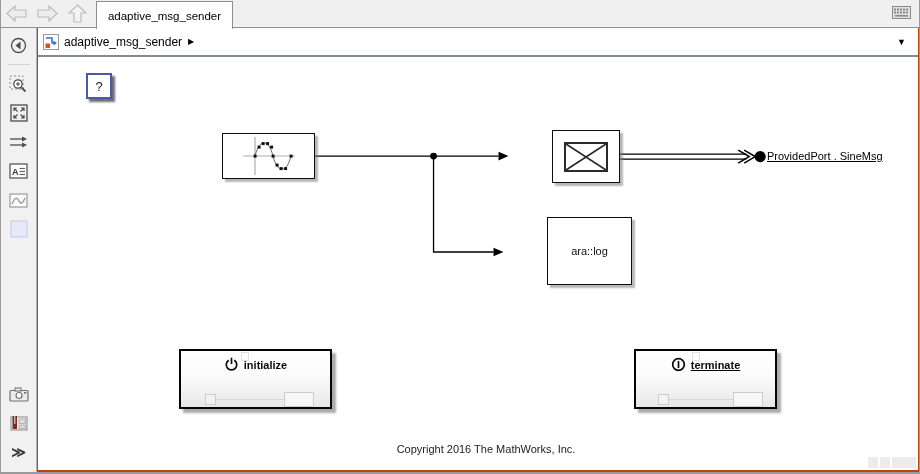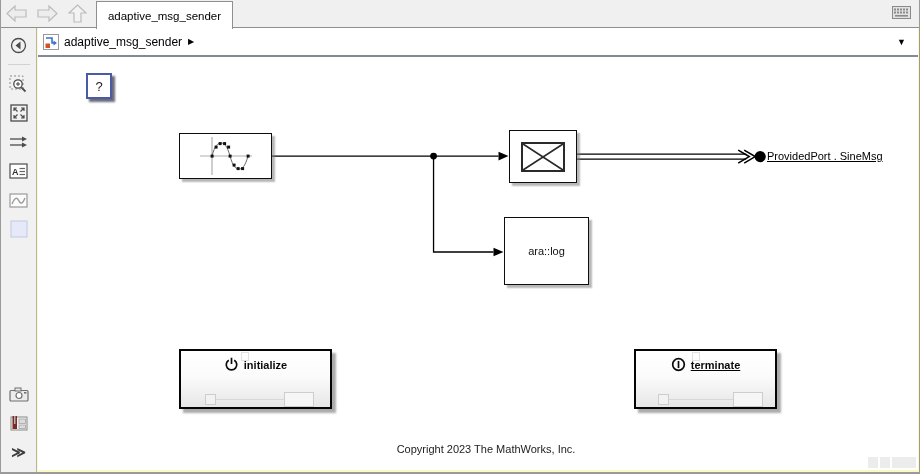--- a/index.html
+++ b/index.html
@@ -1,18 +1,18 @@
 <!DOCTYPE html>
 <html><head>
 <meta charset="utf-8">
 <style>
   * { margin:0; padding:0; box-sizing:border-box; }
   html,body { width:920px; height:474px; }
   body { font-family:"Liberation Sans", sans-serif; background:#f0f0f0; }
-  #app { position:relative; width:920px; height:474px; background:#fef9c3;
+  #app { position:relative; width:920px; height:474px; background:#c2410c;
          border-left:1px solid #9a9a9a; border-right:1px solid #9a9a9a; border-bottom:2px solid #9a9a9a; overflow:hidden; }
 
   
   .tabstrip { position:absolute; left:0; top:0; width:100%; height:28px; background:#f0f0f0;
               border-bottom:1px solid #8f8f8f; display:flex; align-items:center; }
   .nav-btn { width:28px; height:22px; display:flex; align-items:center; justify-content:center; margin-left:2px; }
   .tab { position:absolute; left:95px; top:1px; height:28px; width:137px; background:#fff;
          border:1px solid #8f8f8f; border-bottom:none; display:flex; align-items:center; justify-content:center;
          font-size:11.5px; color:#000; z-index:3; }
   .kbd-btn { position:absolute; right:8px; top:5px; }
@@ -30,21 +30,21 @@
                 border-bottom:2px solid #848a92; display:flex; align-items:center; padding-left:5px; }
   .bc-text { font-size:12px; color:#000; margin-left:5px; }
   .bc-arrow { font-size:8px; color:#000; margin-left:6px; }
   .bc-dropdown { position:absolute; right:12px; font-size:9px; color:#000; }
 
   
   .canvas { position:absolute; left:37px; top:57px; right:1px; bottom:2px; background:#fff; overflow:hidden; }
   .wires { position:absolute; left:0; top:0; width:100%; height:100%; }
 
   .blk { position:absolute; background:#fff; border:1.5px solid #0d0d0d;
-         box-shadow:3px 3px 1.5px rgba(125,125,125,.55); }
+         box-shadow:3px 3px 1.5px rgba(125,125,125,.55);margin-left:43px; }
   .help-blk { left:48px; top:16px; width:26px; height:26px; border:2px solid #4a5ba6;
               box-shadow:3px 3px 2px rgba(70,70,90,.8); display:flex; align-items:center; justify-content:center;
               font-size:13px; color:#222; background:#fff; position:absolute; }
   .sine-blk { left:141px; top:76px; width:93px; height:46px; display:flex; align-items:center; justify-content:center; }
   .send-blk { left:471px; top:73px; width:68px; height:53px; display:flex; align-items:center; justify-content:center; }
   .log-blk  { left:466px; top:160px; width:85px; height:68px; display:flex; align-items:center; justify-content:center;
               font-size:11px; color:#111; }
 
   .subsys { position:absolute; width:153px; height:60px; border:2.5px solid #050505;
             background:linear-gradient(180deg,#ffffff 0%,#fbfbfb 45%,#e7e7e7 100%);
@@ -274,21 +274,21 @@
         <span>terminate</span>
       </div>
       <div class="ghost-box" style="left:56px;"></div>
       <div class="mini-sq" style="left:22px;"></div>
       <div class="mini-line" style="left:33px; width:64px;"></div>
       <div class="mini-rect" style="left:97px;"></div>
     </div>
 
     <div class="port-label">ProvidedPort . SineMsg</div>
 
-    <div class="copyright">Copyright 2023 The MathWorks, Inc.</div>
+    <div class="copyright">Copyright 2016 The MathWorks, Inc.</div>
 
     <div class="corner-widgets">
       <div class="cw-a"></div>
       <div class="cw-b"></div>
       <div class="cw-c"></div>
     </div>
   </div>
 
 </div>
 

